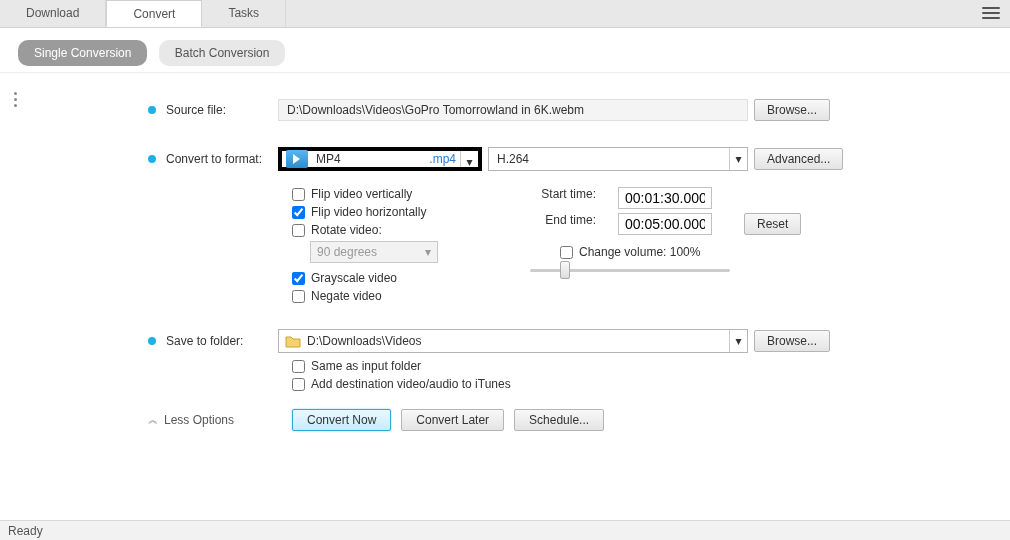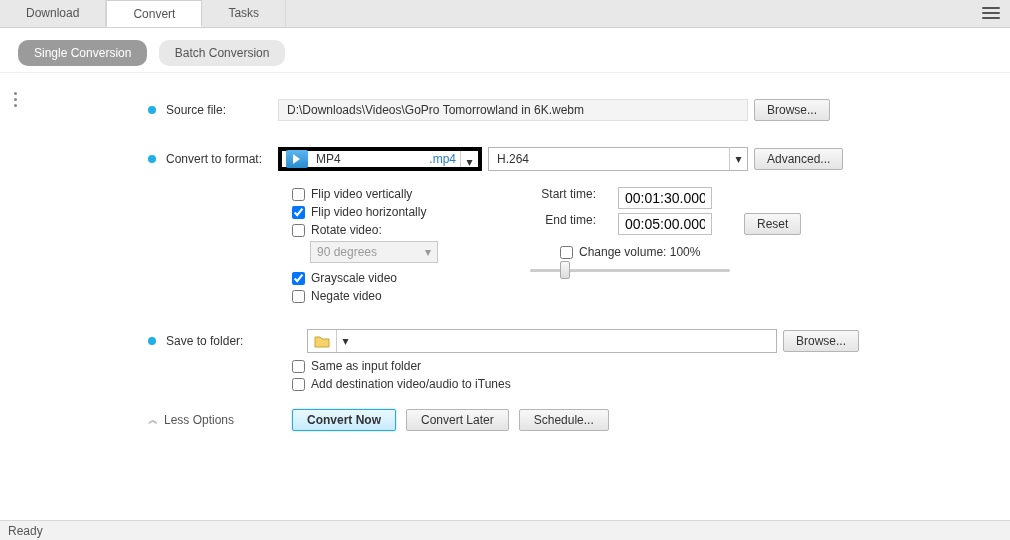--- a/index.html
+++ b/index.html
@@ -24,21 +24,21 @@
 .drag-handle { position: absolute; left: 14px; top: 16px; line-height: 5px; color: #888; cursor: grab; }
 .drag-handle div { width: 3px; height: 3px; background: #888; border-radius: 50%; margin: 3px 0; }
 
 .row { display: flex; align-items: center; margin-top: 16px; }
 .bullet { width: 8px; height: 8px; border-radius: 50%; background: #1fb0e8; margin-right: 10px; flex-shrink: 0; }
 .label-col { width: 130px; display: flex; align-items: center; }
 .field-col { flex: 1; display: flex; align-items: center; gap: 6px; }
 
 .txt-display { background: #f4f4f4; border: 1px solid #e0e0e0; padding: 3px 8px; width: 470px; height: 22px; line-height: 14px; color: #333; }
 .btn { background: linear-gradient(#f8f8f8,#e4e4e4); border: 1px solid #b5b5b5; border-radius: 2px; padding: 3px 12px; height: 22px; font-size: 12px; cursor: pointer; color: #333; }
-.btn.primary { border: 1px solid #2fa7d8; background: linear-gradient(#eaf8ff,#c7ecff); font-weight: bold; box-shadow: 0 0 2px #7fd0f2; }
+.btn.primary { border: 1px solid #2fa7d8; background: linear-gradient(#eaf8ff,#c7ecff); font-weight: normal; box-shadow: 0 0 2px #7fd0f2; }
 
 .format-box { display: flex; align-items: center; border: 4px solid #000000; height: 24px; width: 204px; background: #fff; }
 .format-icon { width: 22px; height: 18px; margin: 0 4px; background: linear-gradient(#5bb6f0,#2a8cd0); border-radius: 2px; position: relative; }
 .format-icon::after { content: ""; position: absolute; left: 7px; top: 4px; border-left: 7px solid #fff; border-top: 5px solid transparent; border-bottom: 5px solid transparent; }
 .format-name { flex: 1; padding-left: 4px; }
 .format-ext { color: #2a7bd0; padding-right: 4px; }
 .dd-arrow { width: 18px; text-align: center; border-left: 1px solid #ccc; height: 100%; line-height: 22px; cursor: pointer; }
 .codec-box { display: flex; align-items: center; border: 1px solid #b5b5b5; height: 24px; width: 260px; background: #fff; }
 .codec-name { flex: 1; padding-left: 8px; }
 
@@ -168,32 +168,33 @@
       <label class="chk" style="margin-top:10px;padding-left:48px;">
         <input type="checkbox" id="cb-vol" style="">
           <span>Change volume: 100%</span>
       </label>
       <div class="slider-track">
         <div class="slider-thumb"></div>
       </div>
     </div>
   </div>
 
-  <div class="row" style="margin-left:130px; margin-top:22px;gap:29px;">
+  <div class="row" style="margin-left:130px; margin-top:22px;">
     <div class="label-col">
       <span class="bullet"></span>
       <span>Save to folder:</span>
     </div>
     <div class="field-col">
       <div class="folder-box">
         <span class="folder-icon">
           <svg width="16" height="14">
               <path d="M1 3 L6 3 L8 5 L15 5 L15 13 L1 13 Z" fill="#f6d26b" stroke="#caa637"></path>
             </svg>
         </span>
+        <span class="folder-path">D:\Downloads\Videos</span>
         <span class="dd-arrow">▾</span>
       </div>
       <button class="btn">Browse...</button>
     </div>
   </div>
   <div class="save-opts" style="margin-left:274px;">
     <label class="chk">
       <input type="checkbox" id="cb-same" style="">
         <span>Same as input folder</span>
     </label>

